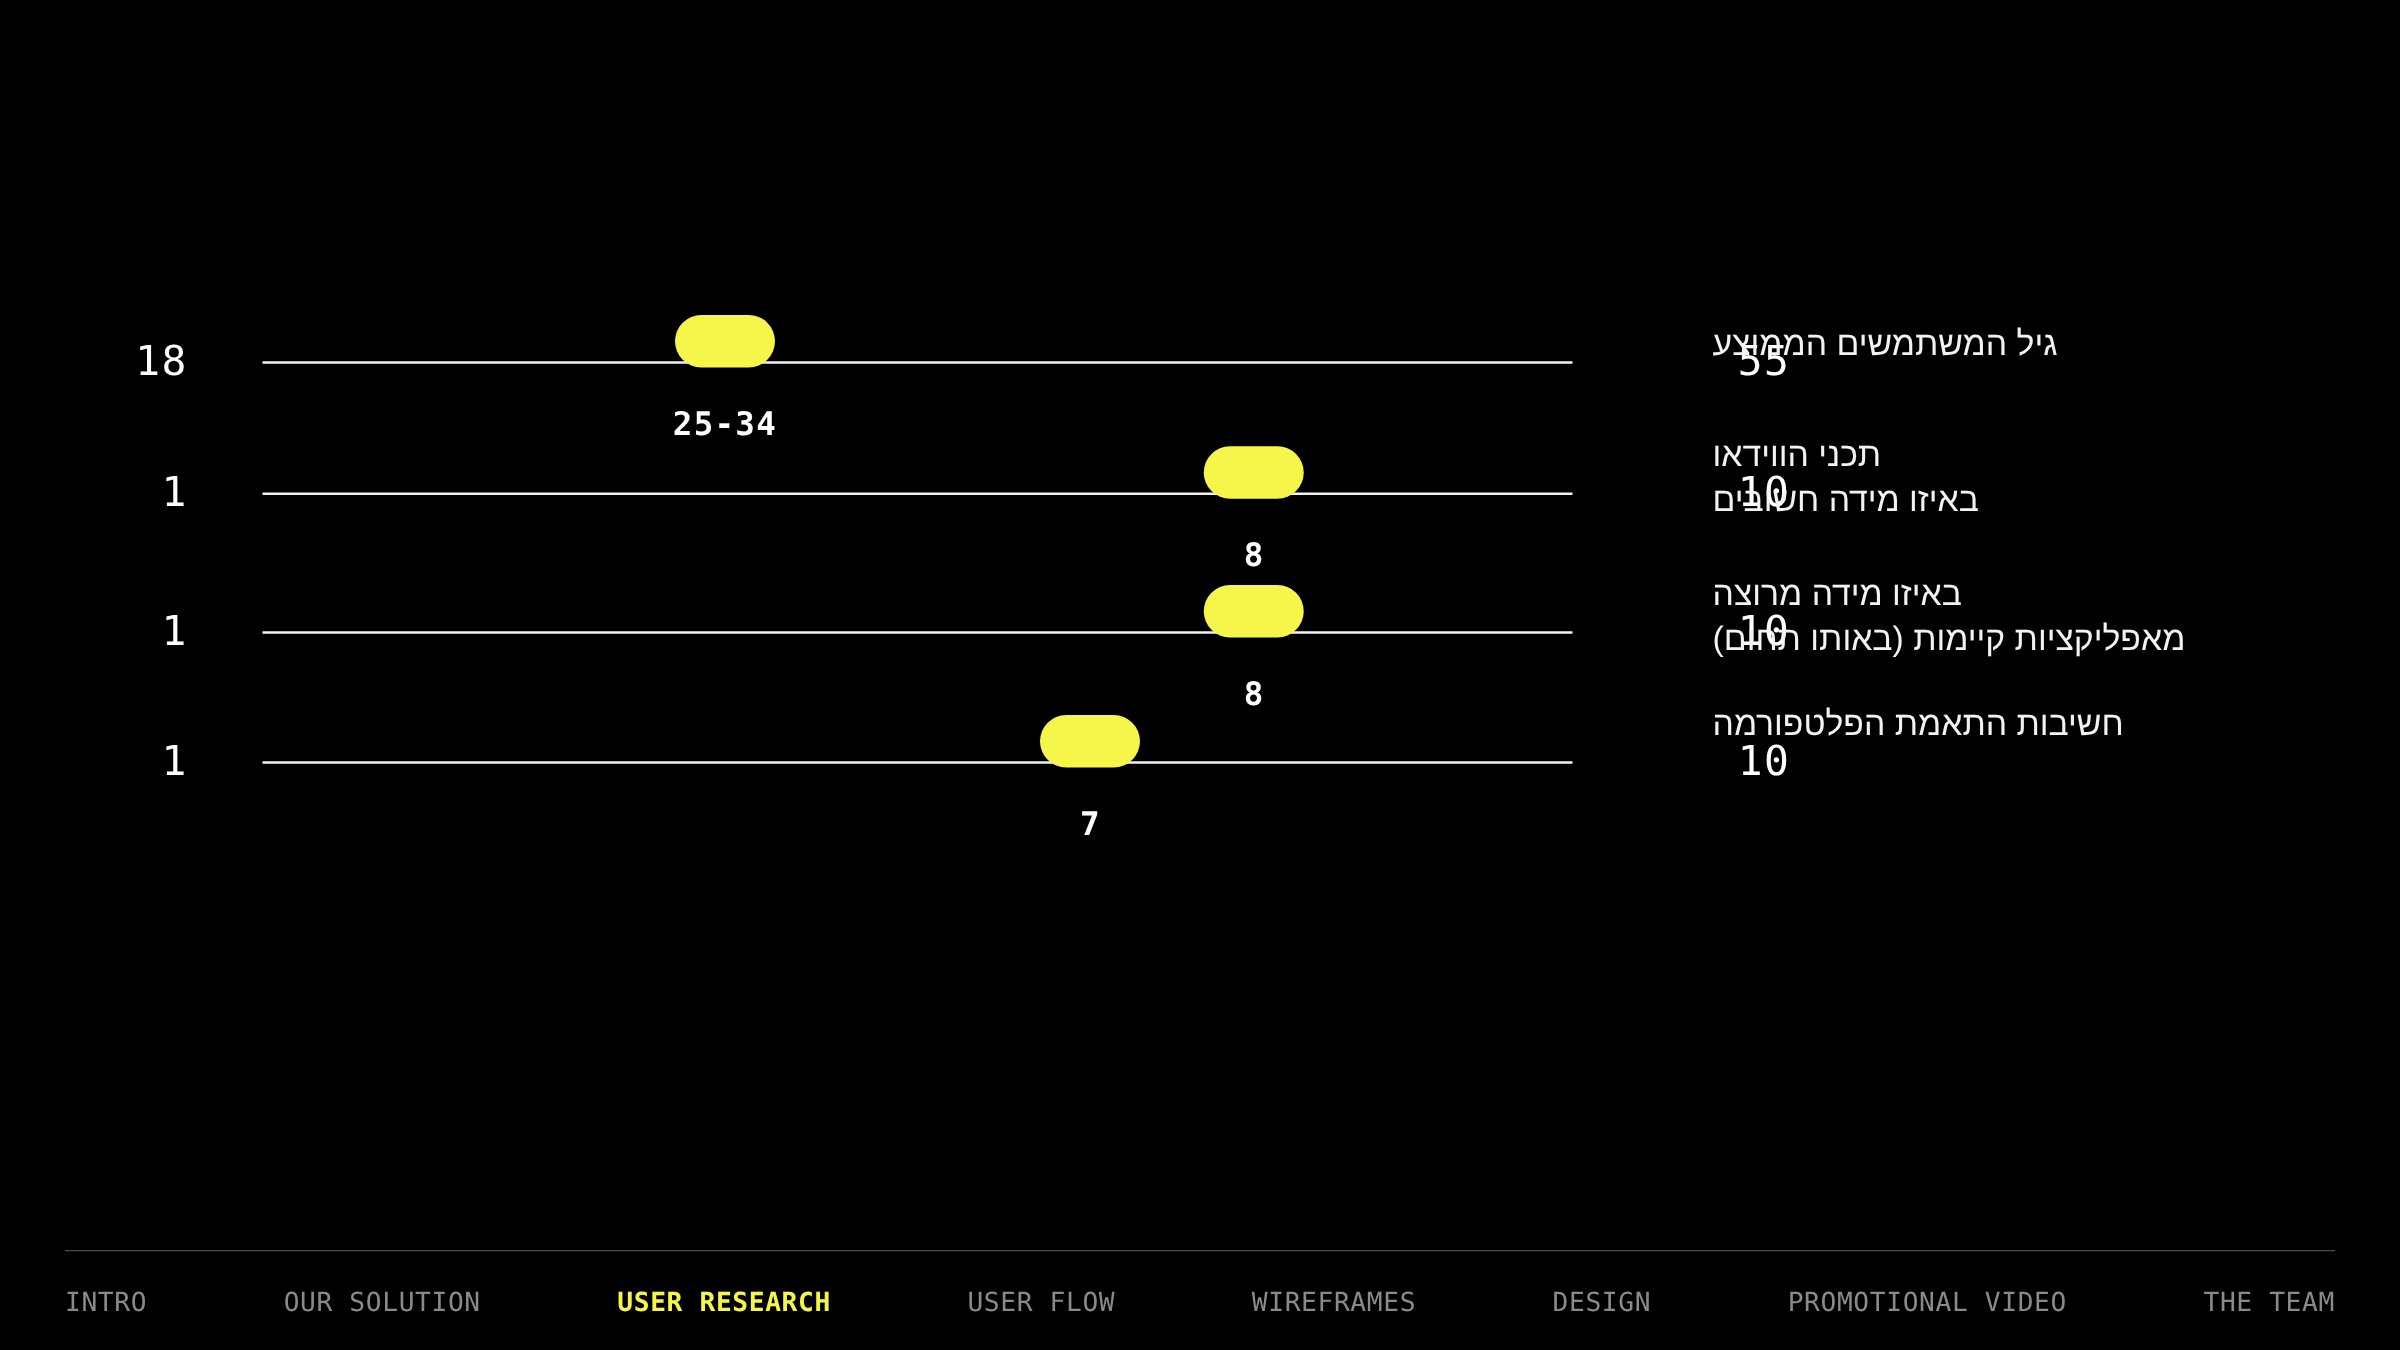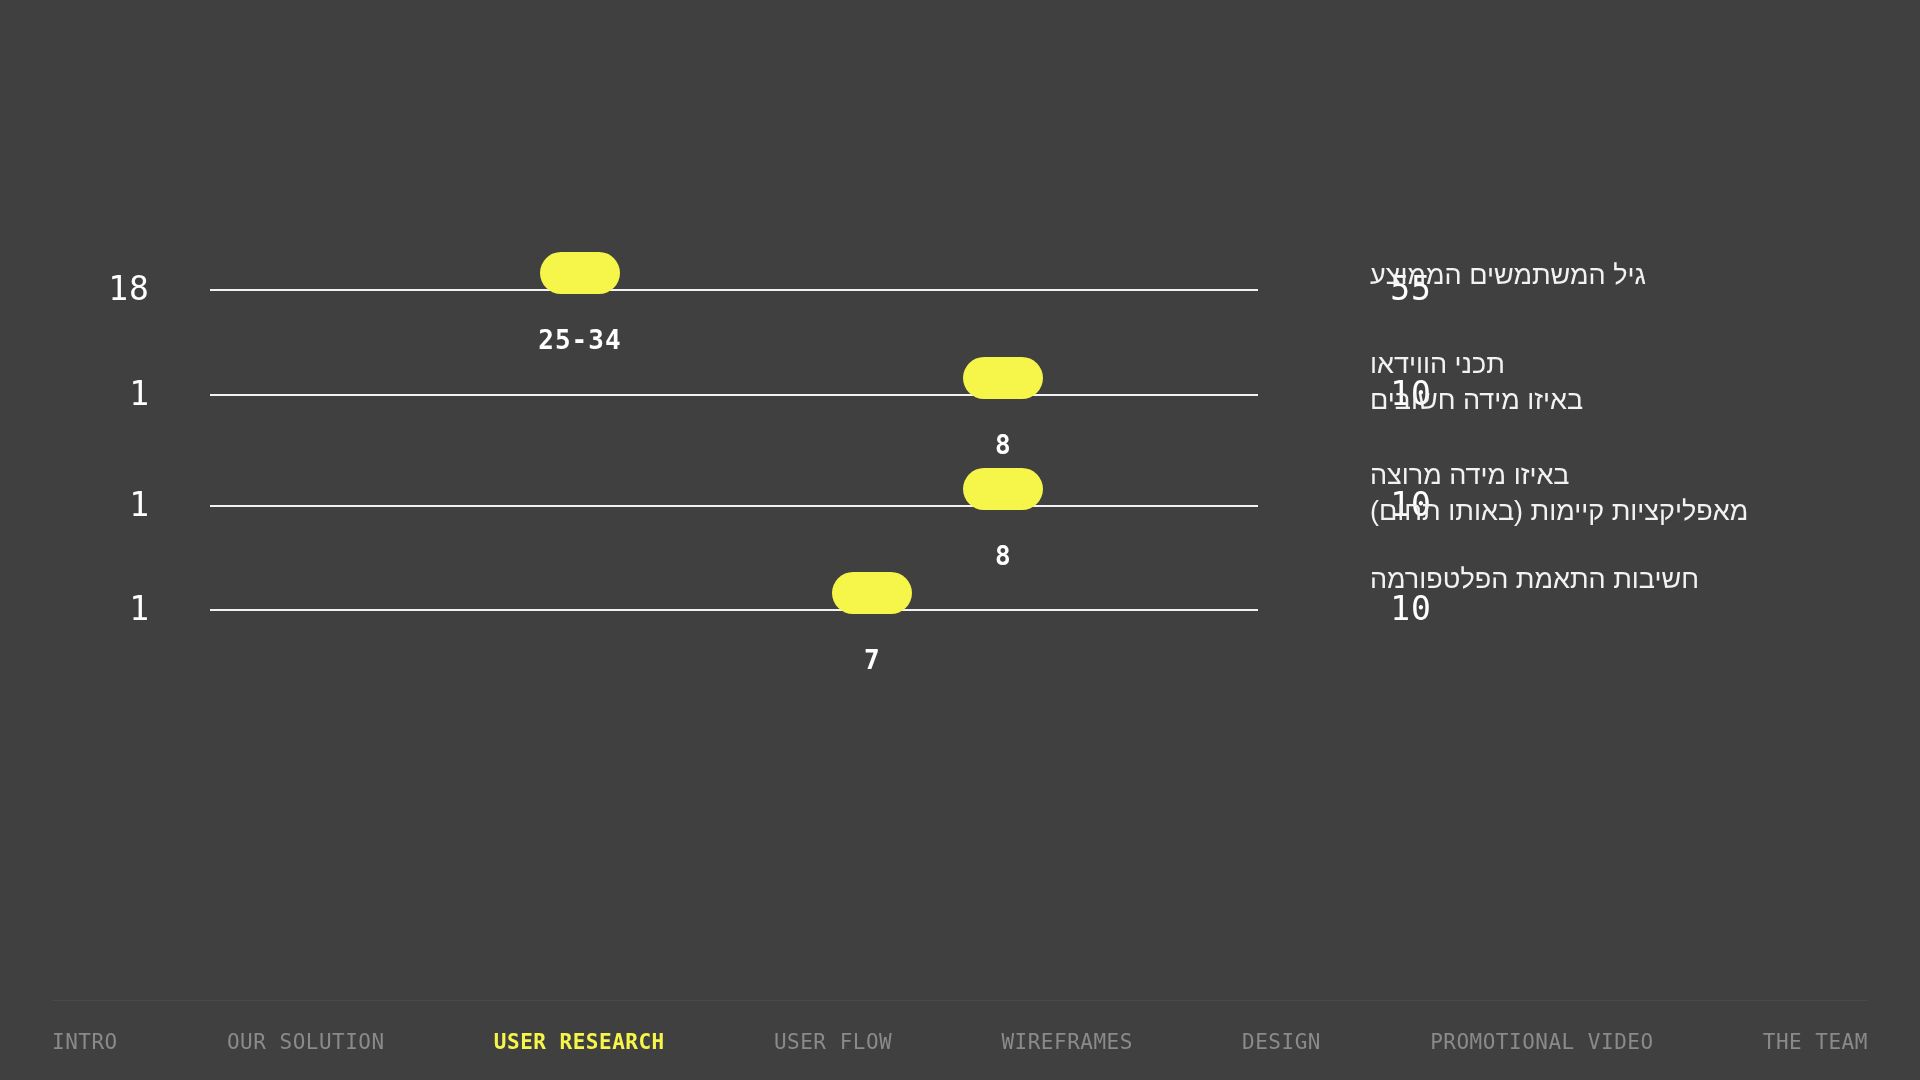--- a/index.html
+++ b/index.html
@@ -13,21 +13,21 @@
   body {
     background: #1a1a1a;
     font-family: "Liberation Sans", sans-serif;
     position: relative;
   }
 
   
   #slide {
     position: absolute;
     inset: 0;
-    background: #404040;
+    background: #000000;
   }
 
   
   #sliders {
     position: absolute;
     left: 0;
     top: 0;
     width: 1920px;
     height: 1000px;
   }

